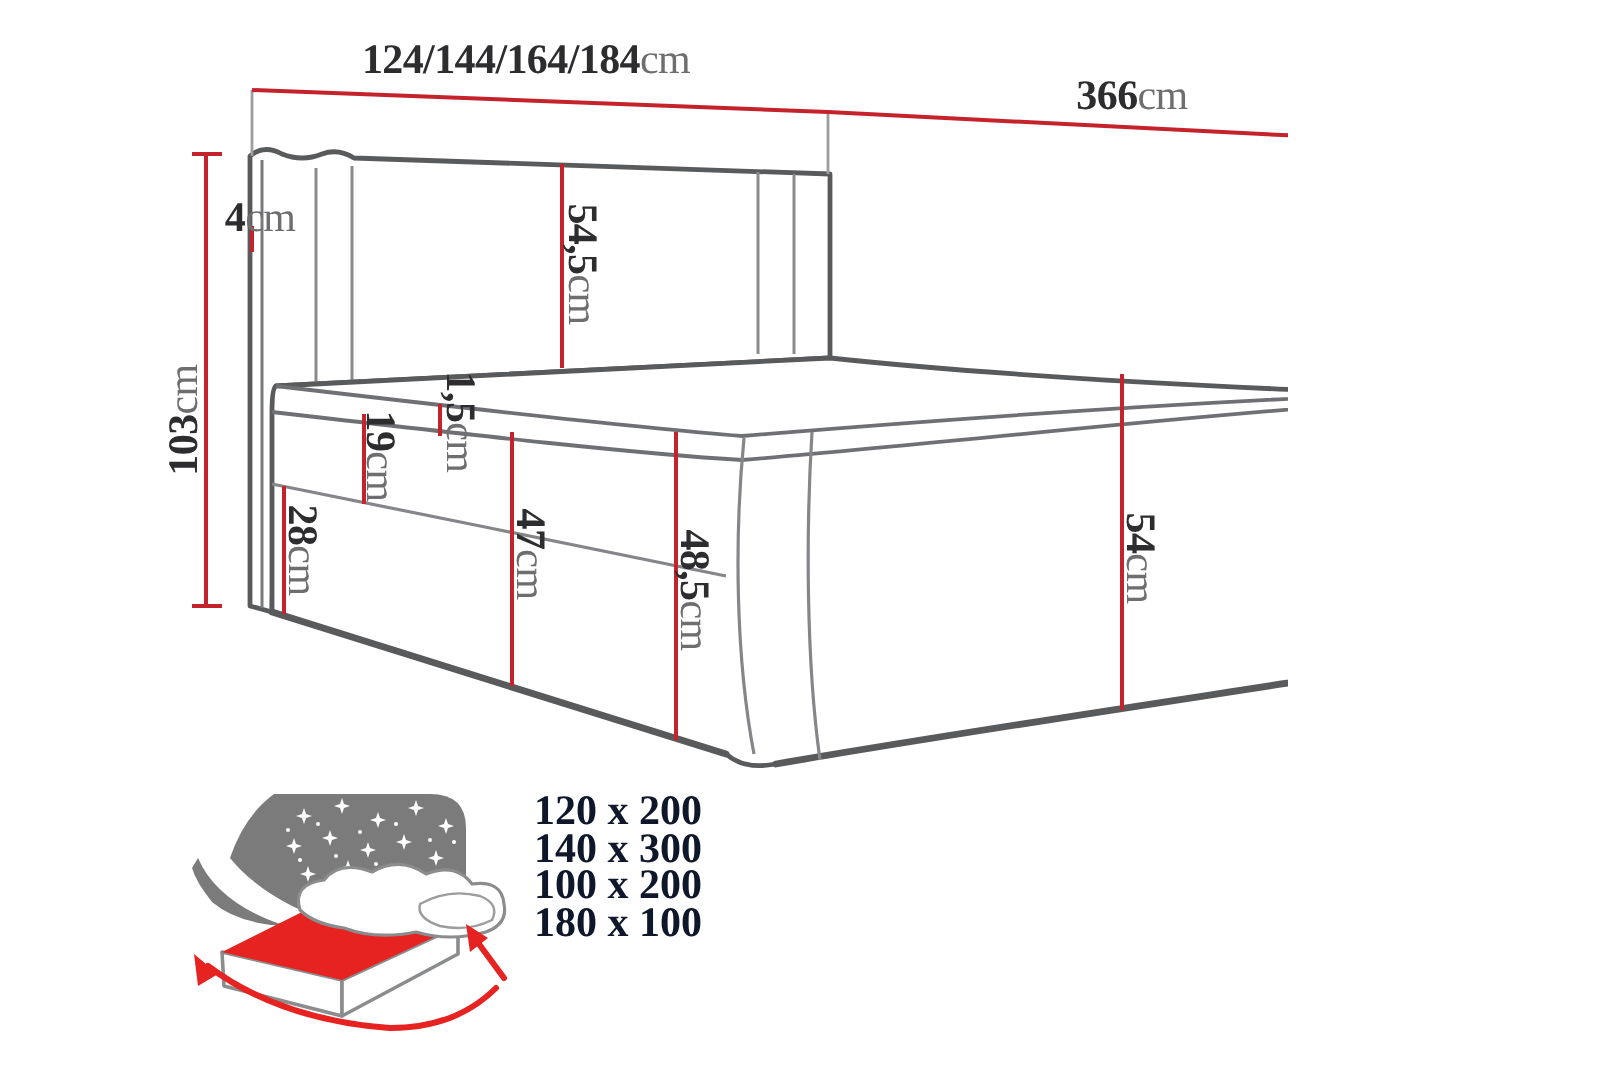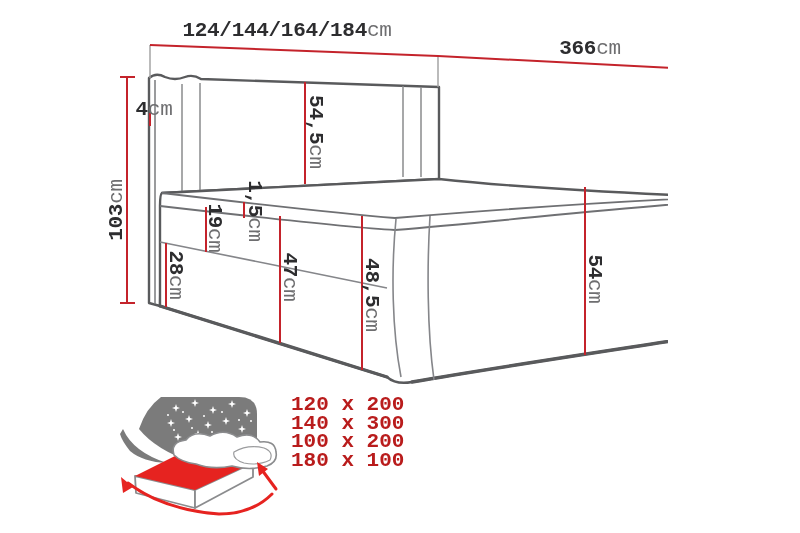--- a/index.html
+++ b/index.html
@@ -1,26 +1,26 @@
 <!DOCTYPE html>
 <html><head>
 <meta charset="utf-8">
 <style>
   html,body{margin:0;padding:0;background:#ffffff;}
   #stage{position:relative;width:644px;height:533px;background:#ffffff;overflow:hidden;
-         font-family:Liberation Mono, monospace;margin-left:24px;}
+         font-family:Liberation Serif, serif;}
   #drawing{position:absolute;left:0;top:0;}
   .dim-label{position:absolute;white-space:nowrap;font-size:21px;letter-spacing:-0.3px;
              color:#2f2f31;transform:translate(-50%,-50%);line-height:1;}
   .dim-label .val{font-weight:700;color:#2d2d2f;}
   .dim-label .unit{font-weight:400;color:#6e6e70;}
   .rot90{transform:translate(-50%,-50%) rotate(90deg);}
   .rotm90{transform:translate(-50%,-50%) rotate(-90deg);}
   .sizes-list{position:absolute;left:267px;top:396px;font-weight:700;font-size:21px;
-              line-height:18.5px;color:#b91c1c;letter-spacing:0px;}
+              line-height:18.5px;color:#0f172a;letter-spacing:0px;}
   .sizes-list div{height:18.5px;}
 </style>
 </head>
 <body>
 
 <div id="stage">
 
   <svg id="drawing" width="800" height="533" viewBox="0 0 800 533">
 
     <g>

